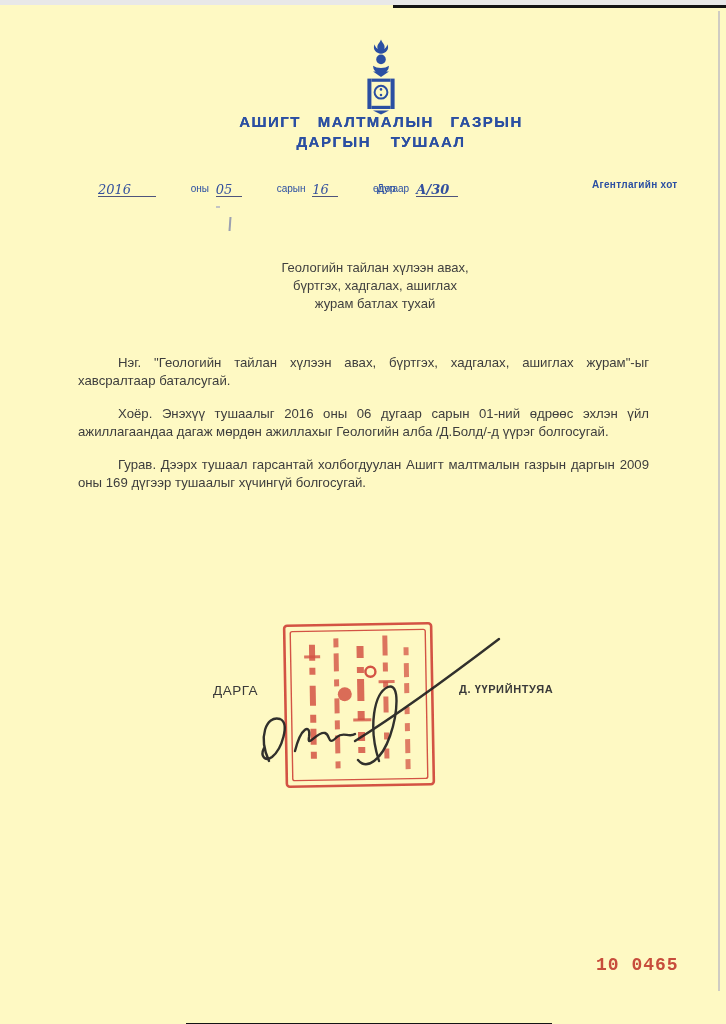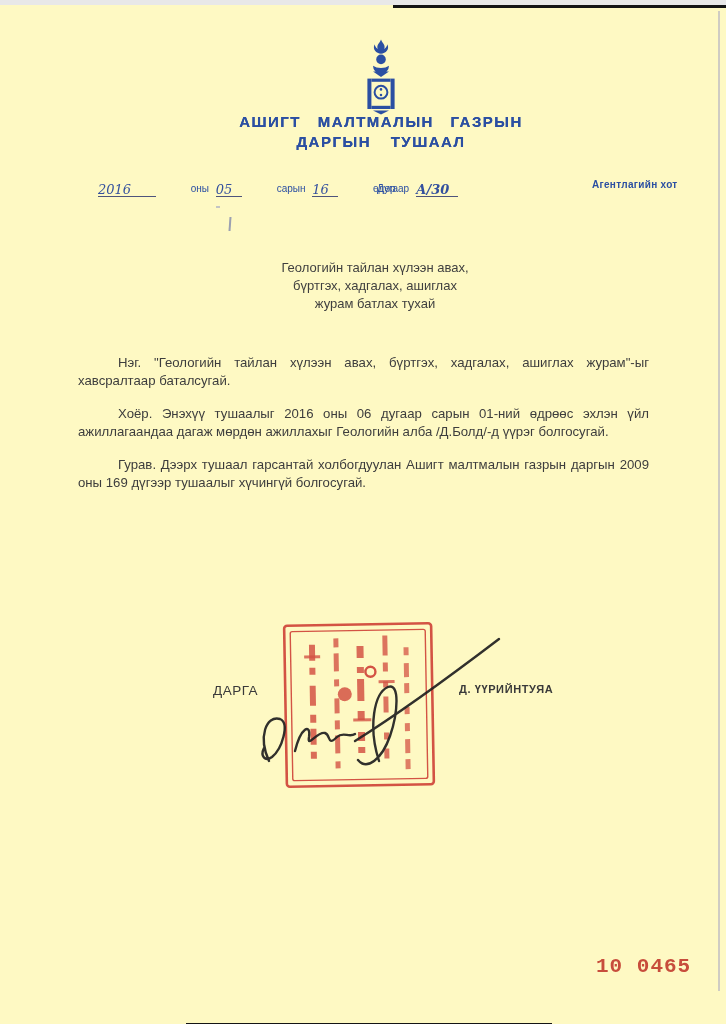--- a/index.html
+++ b/index.html
@@ -60,21 +60,21 @@
   
   .sig-title { position:absolute; left:213px; top:678px; font-size:13.5px; letter-spacing:.5px; color:#3a3a3a; }
   .sig-name { position:absolute; left:459px; top:678px; font-size:11px; letter-spacing:.6px; color:#3a3a3a;font-weight:bold; }
   .stamp { position:absolute; left:283px; top:617px; width:152px; height:166px; transform:rotate(-1deg); opacity:.92; }
   .signature { position:absolute; left:245px; top:626px; width:260px; height:148px; }
 
   
   .stamp-number {
     position:absolute; left:596px; top:950px;
     font-family:"Liberation Mono", monospace; font-weight:bold;
-    font-size:21px; letter-spacing:1px;
+    font-size:18px; letter-spacing:1px;
     color:var(--number-red,#c23b2e); opacity:.9;text-align:right;
   }
 </style>
 </head>
 <body>
 
 <div class="page">
 
   <div class="scan-top-line"></div>
   <div class="scan-right-line"></div>

